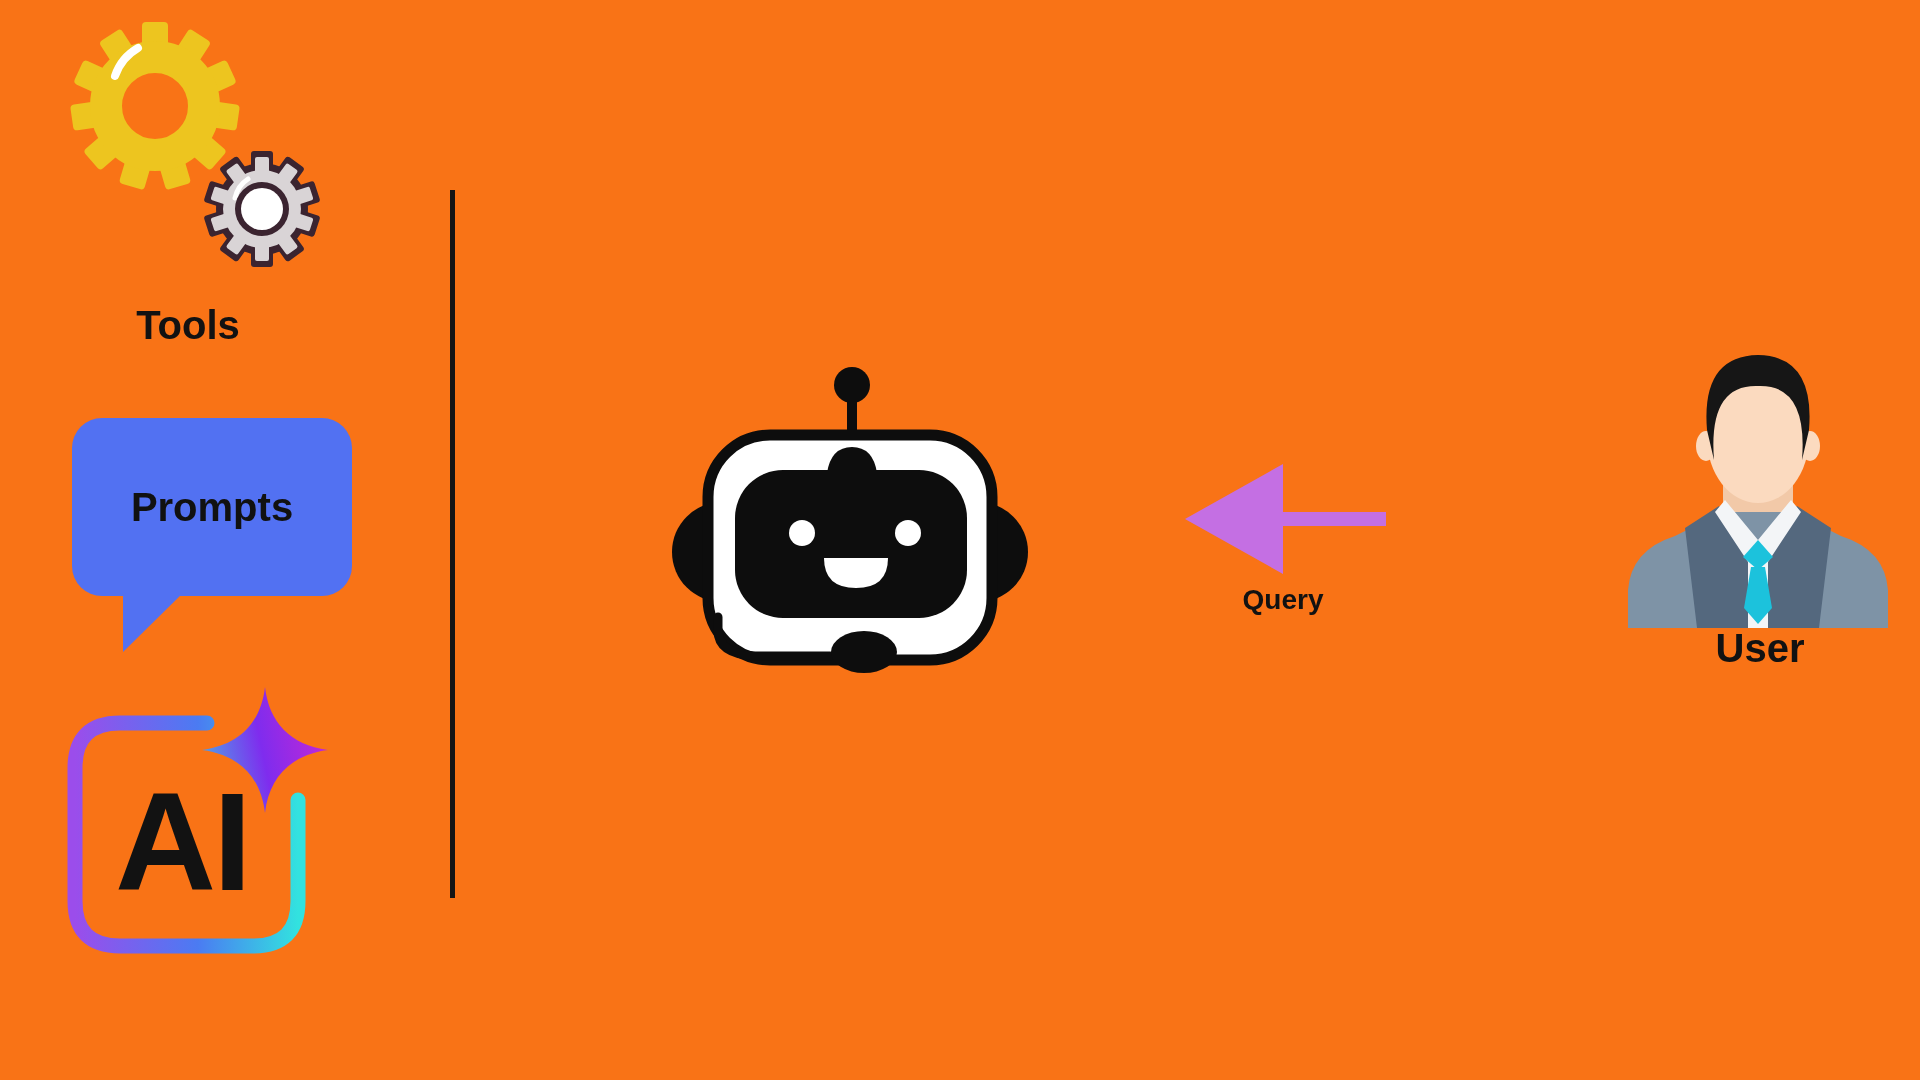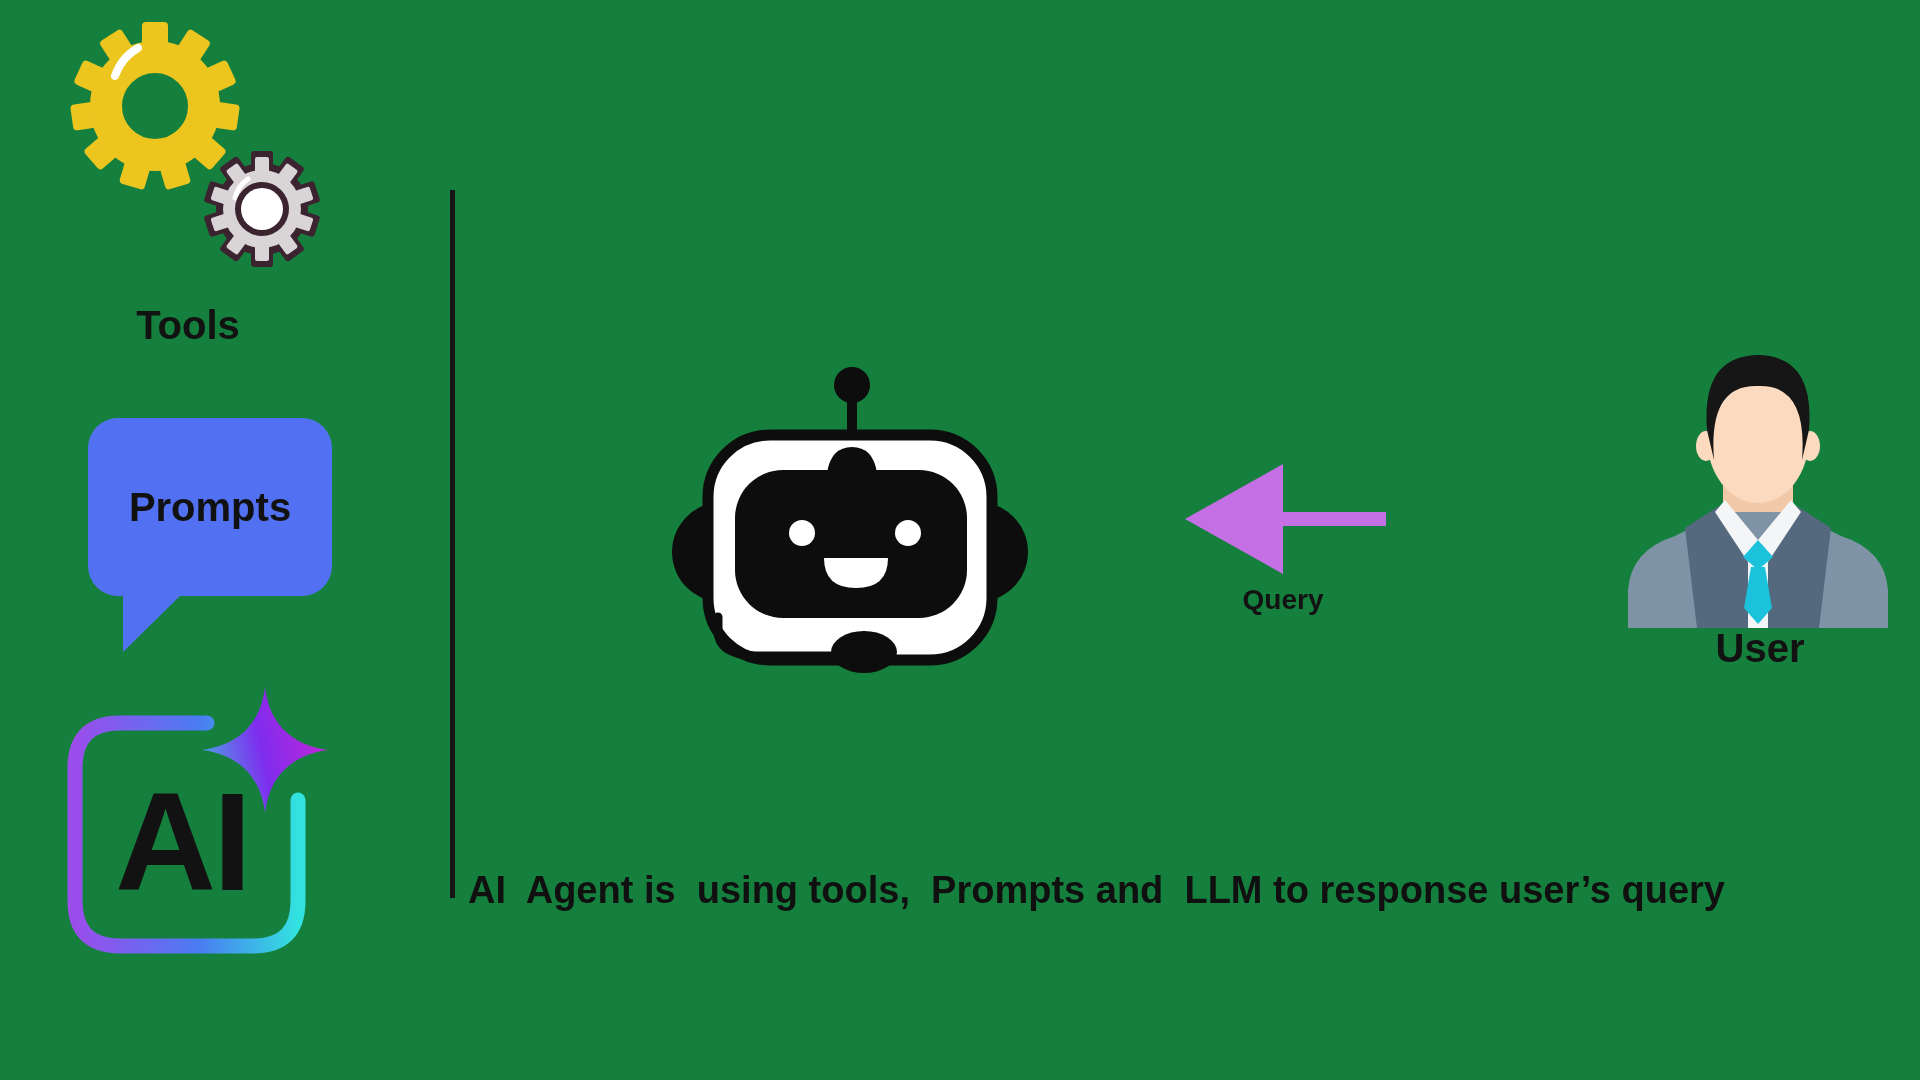--- a/index.html
+++ b/index.html
@@ -1,26 +1,26 @@
 <!DOCTYPE html>
 <html><head>
 <meta charset="utf-8">
 <style>
   html,body{margin:0;padding:0;background:#ffffff;}
   .canvas{
-    position:relative;width:1920px;height:1080px;background:#15803d;overflow:hidden;
+    position:relative;width:1920px;height:1080px;background:#f97316;overflow:hidden;
     font-family:"Liberation Sans", sans-serif;
   }
   .abs{position:absolute;}
   .label{
     position:absolute;text-align:center;font-weight:700;color:#121212;
     font-size:40px;line-height:1.1;letter-spacing:0px;
   }
   .bubble{
-    position:absolute;left:88px;top:418px;width:244px;height:178px;
+    position:absolute;left:72px;top:418px;width:280px;height:178px;
     background:#5271F2;border-radius:30px;
     display:flex;align-items:center;justify-content:center;
   }
   .bubble span{font-weight:700;font-size:40px;color:#111;}
   .divider{position:absolute;left:450px;top:190px;width:5px;height:708px;background:#151515;}
   .caption{
     position:absolute;left:468px;top:869px;font-weight:700;font-size:38px;color:#101010;
     white-space:pre;
   }
   .query-label{font-size:28px;}
@@ -144,15 +144,14 @@
     <path d="M 104 156 L 143 202 L 182 156 L 216 178 L 204 278 L 82 278 L 70 178 Z" fill="#54687E"></path>
     <path d="M 110 150 L 143 190 L 176 150 L 186 162 L 153 212 L 153 278 L 133 278 L 133 212 L 100 162 Z" fill="#F3F5F7"></path>
     <g fill="#1CC2DC">
       <path d="M 143 190 L 158 207 L 143 220 L 128 207 Z"></path>
       <path d="M 136 217 L 150 217 L 157 258 L 143 274 L 129 258 Z"></path>
     </g>
   </svg>
 
   <div class="label" style="left:1660px;width:200px;top:626px;">User</div>
 
-  <div class="caption">AI  Agent is  using tools,  Prompts and  LLM to response user’s query</div>
 
 </div>
 
 </body></html>

